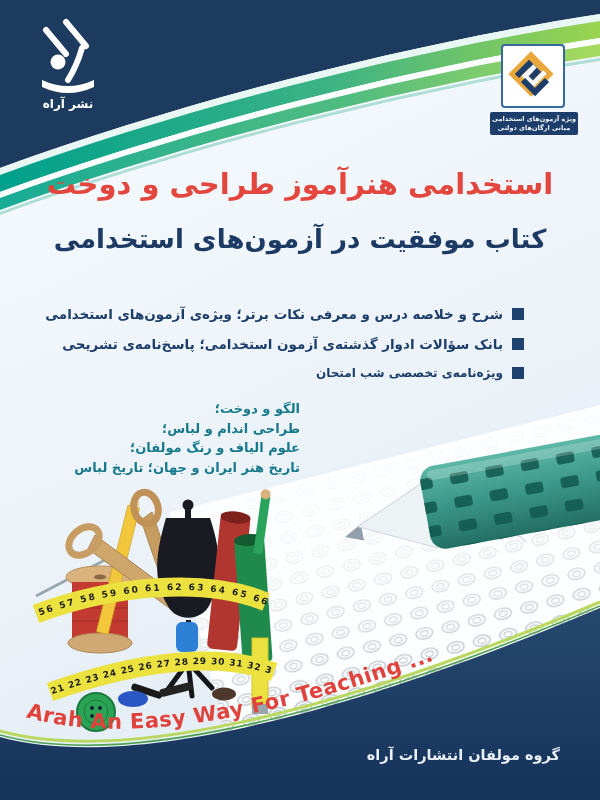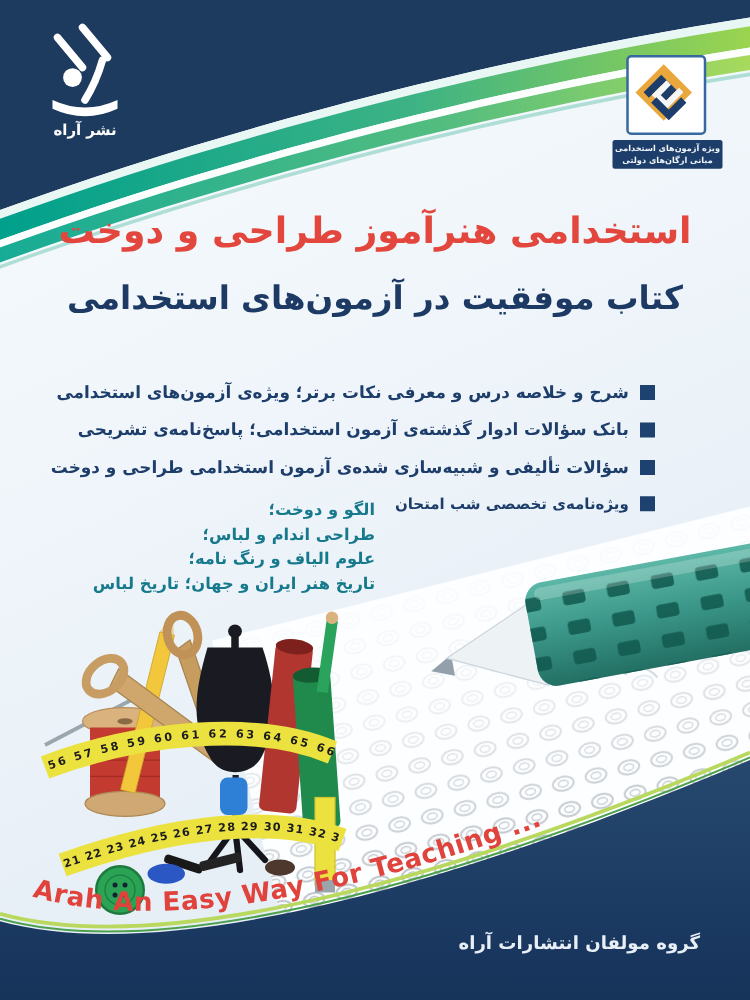--- a/index.html
+++ b/index.html
@@ -244,32 +244,28 @@
 
   <div class="abs features">
     <div class="feature-row">
       <span class="sq"></span>
       <span>شرح و خلاصه درس و معرفی نکات برتر؛ ویژه‌ی آزمون‌های استخدامی</span>
     </div>
     <div class="feature-row">
       <span class="sq"></span>
       <span>بانک سؤالات ادوار گذشته‌ی آزمون استخدامی؛ پاسخ‌نامه‌ی تشریحی</span>
     </div>
-    <div class="feature-row">
-      <span class="sq"></span>
-      <span>سؤالات تألیفی و شبیه‌سازی شده‌ی آزمون استخدامی طراحی و دوخت</span>
-    </div>
     <div class="feature-row small">
       <span class="sq"></span>
       <span>ویژه‌نامه‌ی تخصصی شب امتحان</span>
     </div>
   </div>
 
   <div class="abs subjects">
     <div>الگو و دوخت؛</div>
     <div>طراحی اندام و لباس؛</div>
-    <div>علوم الیاف و رنگ نامه؛</div>
+    <div>علوم الیاف و رنگ مولفان؛</div>
     <div>تاریخ هنر ایران و جهان؛ تاریخ لباس</div>
   </div>
 
   <div class="abs footer-text">گروه مولفان انتشارات آراه</div>
 
 </div>
 
 </body></html>

